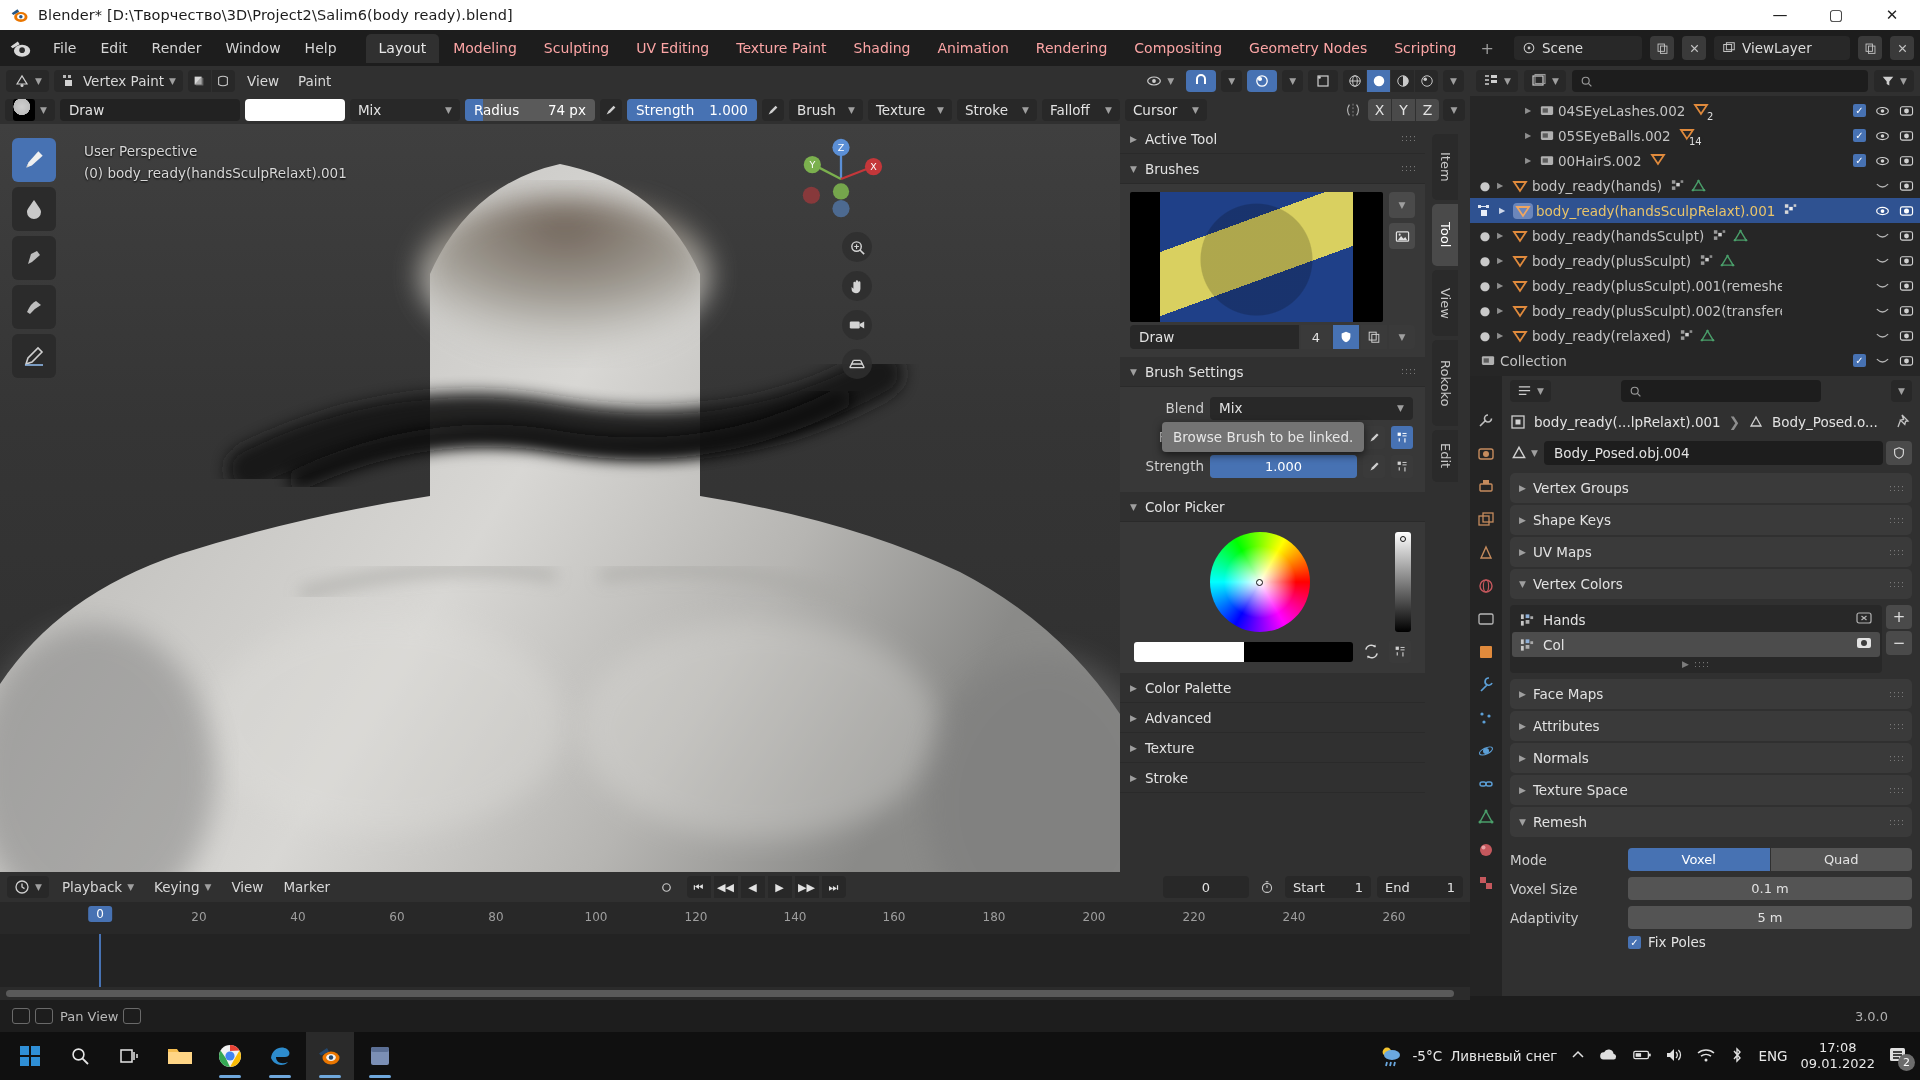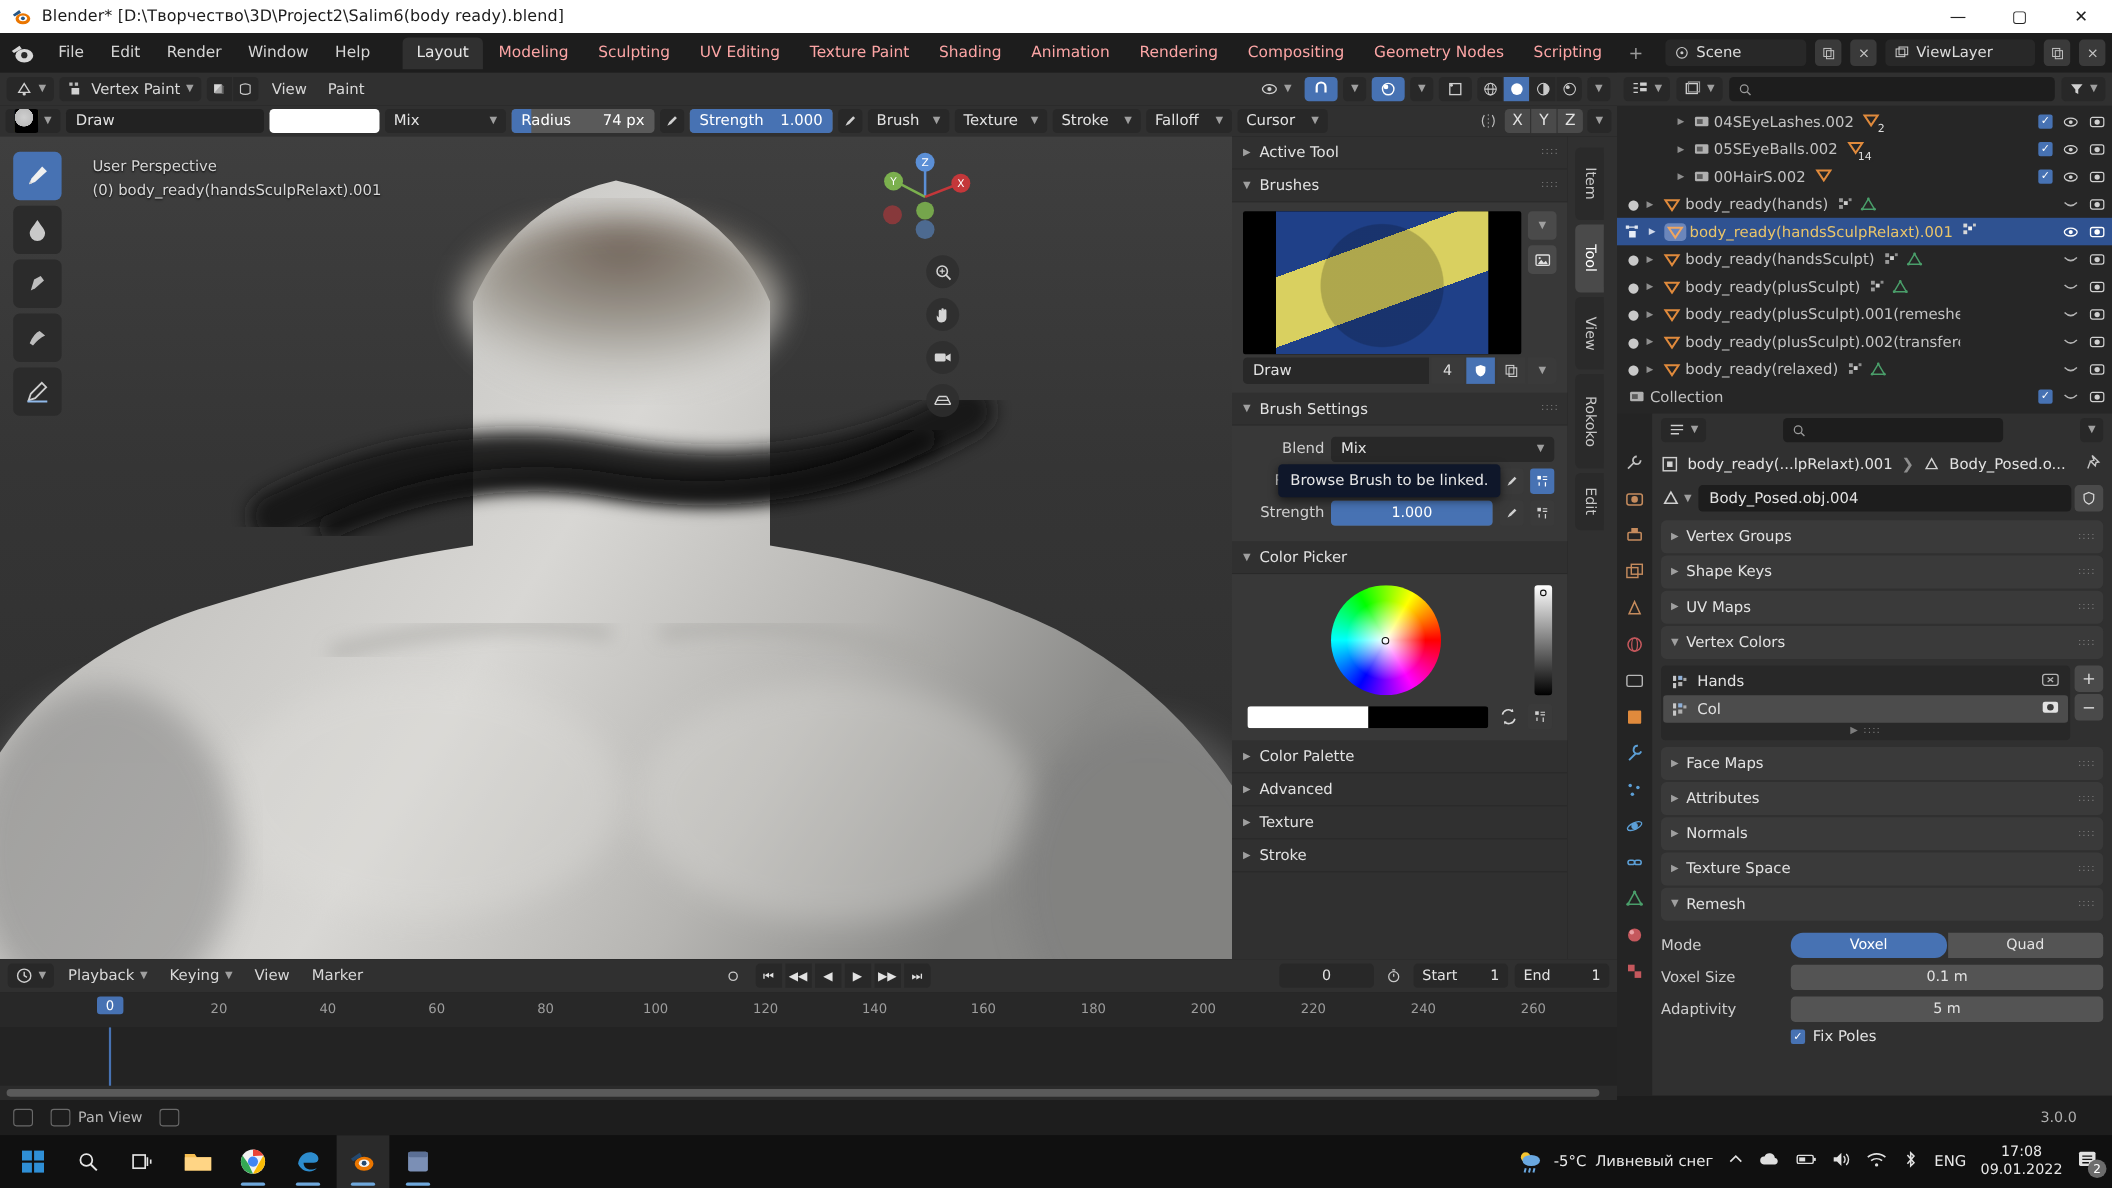--- a/index.html
+++ b/index.html
@@ -172,21 +172,21 @@
             justify-content:center; font-size:15px; color:#ddd; }
   .prop-row { display:flex; align-items:center; margin:0 8px 4px; height:25px; font-size:13.5px; gap:8px; }
   .prop-row .plabel { width:110px; color:#cdcdcd; }
   .prop-val { flex:1; height:23px; background:#545454; border-radius:4px; display:flex;
               align-items:center; justify-content:center; font-size:13px; }
   .toggle-pair { flex:1; display:flex; gap:1px; }
   .tg { flex:1; height:23px; display:flex; align-items:center; justify-content:center; font-size:13px;
         background:#545454; }
   .tg:first-child { border-radius:4px 0 0 4px; }
   .tg:last-child { border-radius:0 4px 4px 0; }
-  .tg.on { background:#4772b3; color:#fff;border-radius:11px; }
+  .tg.on { background:#4772b3; color:#fff; }
   .chk-row { display:flex; align-items:center; gap:7px; margin:2px 8px 0 126px; font-size:13.5px; }
 
   
   .npanel { position:absolute; top:124px; left:1120px; width:305px; height:748px; background:#303030; }
   .np-section { height:30px; display:flex; align-items:center; padding:0 10px; gap:8px; font-size:13.5px;
                 border-bottom:1px solid #2a2a2a; }
   .np-body { background:#383838; padding:8px 10px; }
   .brush-card { display:flex; gap:6px; }
   .brush-thumb { flex:1; height:130px; background:#000; position:relative; overflow:hidden; border-radius:2px;}
   .bt-img { position:absolute; left:12%; top:0; width:76%; height:100%;
@@ -198,21 +198,21 @@
   .bs-btn { height:26px; background:#4a4a4a; border-radius:4px; display:flex; align-items:center;
             justify-content:center; }
   .brush-name-row { display:flex; align-items:center; height:24px; margin-top:3px; gap:2px; }
   .bn-field { flex:1; height:24px; background:#282828; border-radius:4px 0 0 4px; display:flex;
               align-items:center; padding:0 9px; font-size:13.5px; }
   .bn-count { width:30px; height:24px; background:#3a3a3a; display:flex; align-items:center;
               justify-content:center; font-size:13px; }
   .bn-btn { width:26px; height:24px; background:#3a3a3a; display:flex; align-items:center;
             justify-content:center; }
   .bn-btn.on { background:#4772b3; }
-  .tooltip { position:absolute; left:42px; top:298px; background:#0f172a; color:#e6e6e6;
+  .tooltip { position:absolute; left:42px; top:298px; background:#737373; color:#e6e6e6;
              padding:7px 11px; font-size:13.5px; border-radius:4px; box-shadow:0 3px 9px #00000090;
              z-index:40; }
   .np-row { display:flex; align-items:center; height:26px; gap:6px; margin-bottom:3px; font-size:13.5px; }
   .np-row .nlabel { width:72px; text-align:right; color:#cfcfcf; }
   .np-combo { flex:1; height:23px; background:#282828; border-radius:4px; display:flex;
               align-items:center; justify-content:space-between; padding:0 9px; font-size:13.5px; }
   .np-slider { flex:1; height:23px; border-radius:4px; background:#545454; position:relative;
                overflow:hidden; display:flex; align-items:center; justify-content:center;
                font-size:13px; color:#fff; }
   .np-slider .fl { position:absolute; left:0; top:0; bottom:0; background:#4772b3; }
@@ -231,21 +231,21 @@
             background:linear-gradient(180deg,#ffffff,#000000); }
   .valbar-dot { position:absolute; left:50%; top:4px; width:6px; height:6px; margin-left:-3px;
                 border:1.5px solid #111; border-radius:50%; }
   .col-bar-row { display:flex; align-items:center; gap:7px; padding:0 14px 10px; background:#383838;}
   .col-bar { flex:1; height:20px; border-radius:3px; display:flex; overflow:hidden; }
   .col-bar .w { flex:1; background:#ffffff; }
   .col-bar .b { flex:1; background:#000000; }
 
   
   .statusbar { position:absolute; top:1000px; left:0; width:1900px; height:32px; background:#1d1d1d;
-               display:flex; align-items:center; padding:0 12px; font-size:13px; color:#b9b9b9; gap:16px; }
+               display:flex; align-items:center; padding:0 12px; font-size:13px; color:#b9b9b9; gap:5px; }
   .sb-item { display:flex; align-items:center; gap:7px; }
   .sb-key { width:18px; height:16px; border:1px solid #6a6a6a; border-radius:3px; display:inline-block; }
   .sb-ver { margin-left:auto; color:#b0b0b0; }
 
   .taskbar { position:absolute; top:1032px; left:0; width:1920px; height:48px; background:#101010;
              display:flex; align-items:center; }
   .tb-left { display:flex; align-items:center; gap:2px; padding-left:6px; }
   .tb-btn { width:48px; height:48px; display:flex; align-items:center; justify-content:center;
             position:relative; }
   .tb-btn.run::after { content:''; position:absolute; bottom:2px; left:50%; transform:translateX(-50%);

